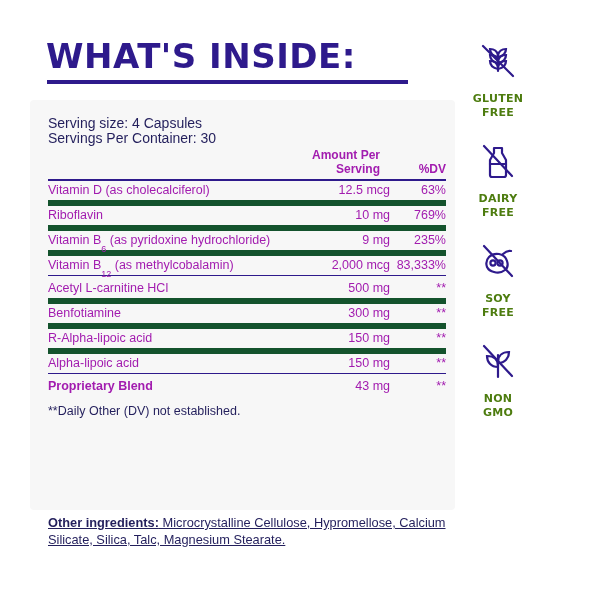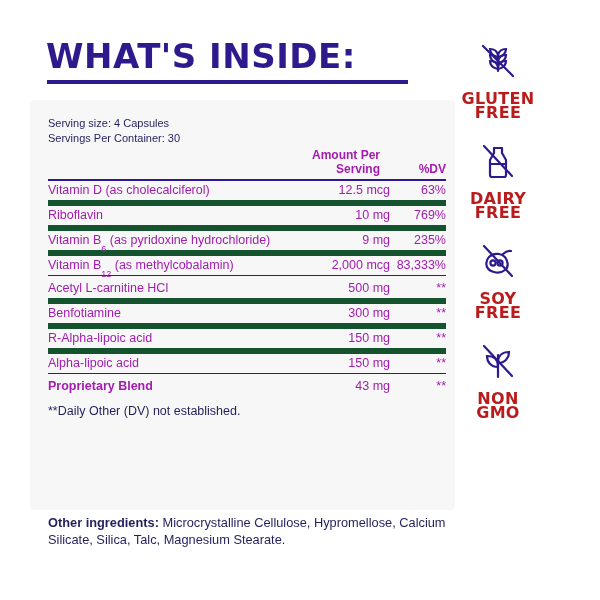--- a/index.html
+++ b/index.html
@@ -51,21 +51,21 @@
     background: #f7f7f7;
     border-radius: 4px;
   }
   .panel-inner {
     position: absolute;
     left: 48px;
     top: 116px;
     width: 398px;
   }
   .serving-line {
-    font-size: 11px;
+    font-size: 14px;
     color: #231f5c;
     line-height: 15px;
   }
 
   table.facts {
     width: 398px;
     border-collapse: collapse;
     font-size: 12.5px;
     color: #a21caf;
   }
@@ -103,20 +103,21 @@
 
   
   .other {
     position: absolute;
     left: 48px;
     top: 514px;
     width: 410px;
     font-size: 12.8px;
     line-height: 17px;
     color: #231f5c;
+    text-decoration: underline;
   }
   .other b { font-weight: bold; }
 
   
   .badges {
     position: absolute;
     right: 18px;
     top: 36px;
     width: 120px;
   }
@@ -124,24 +125,24 @@
     text-align: center;
     margin-bottom: 17px;
   }
   .badge .icon {
     height: 52px;
     display: flex;
     align-items: center;
     justify-content: center;
   }
   .badge .cap {
-    font-size: 16px;
+    font-size: 11px;
     font-weight: bold;
     line-height: 13.5px;
-    color: #b91c1c;
+    color: #4d7c0f;
     letter-spacing: 0.3px;
     margin-top: 4px;
     font-family: "DejaVu Sans", sans-serif;
   }
 </style>
 </head>
 <body>
 
 <div class="page">
 

